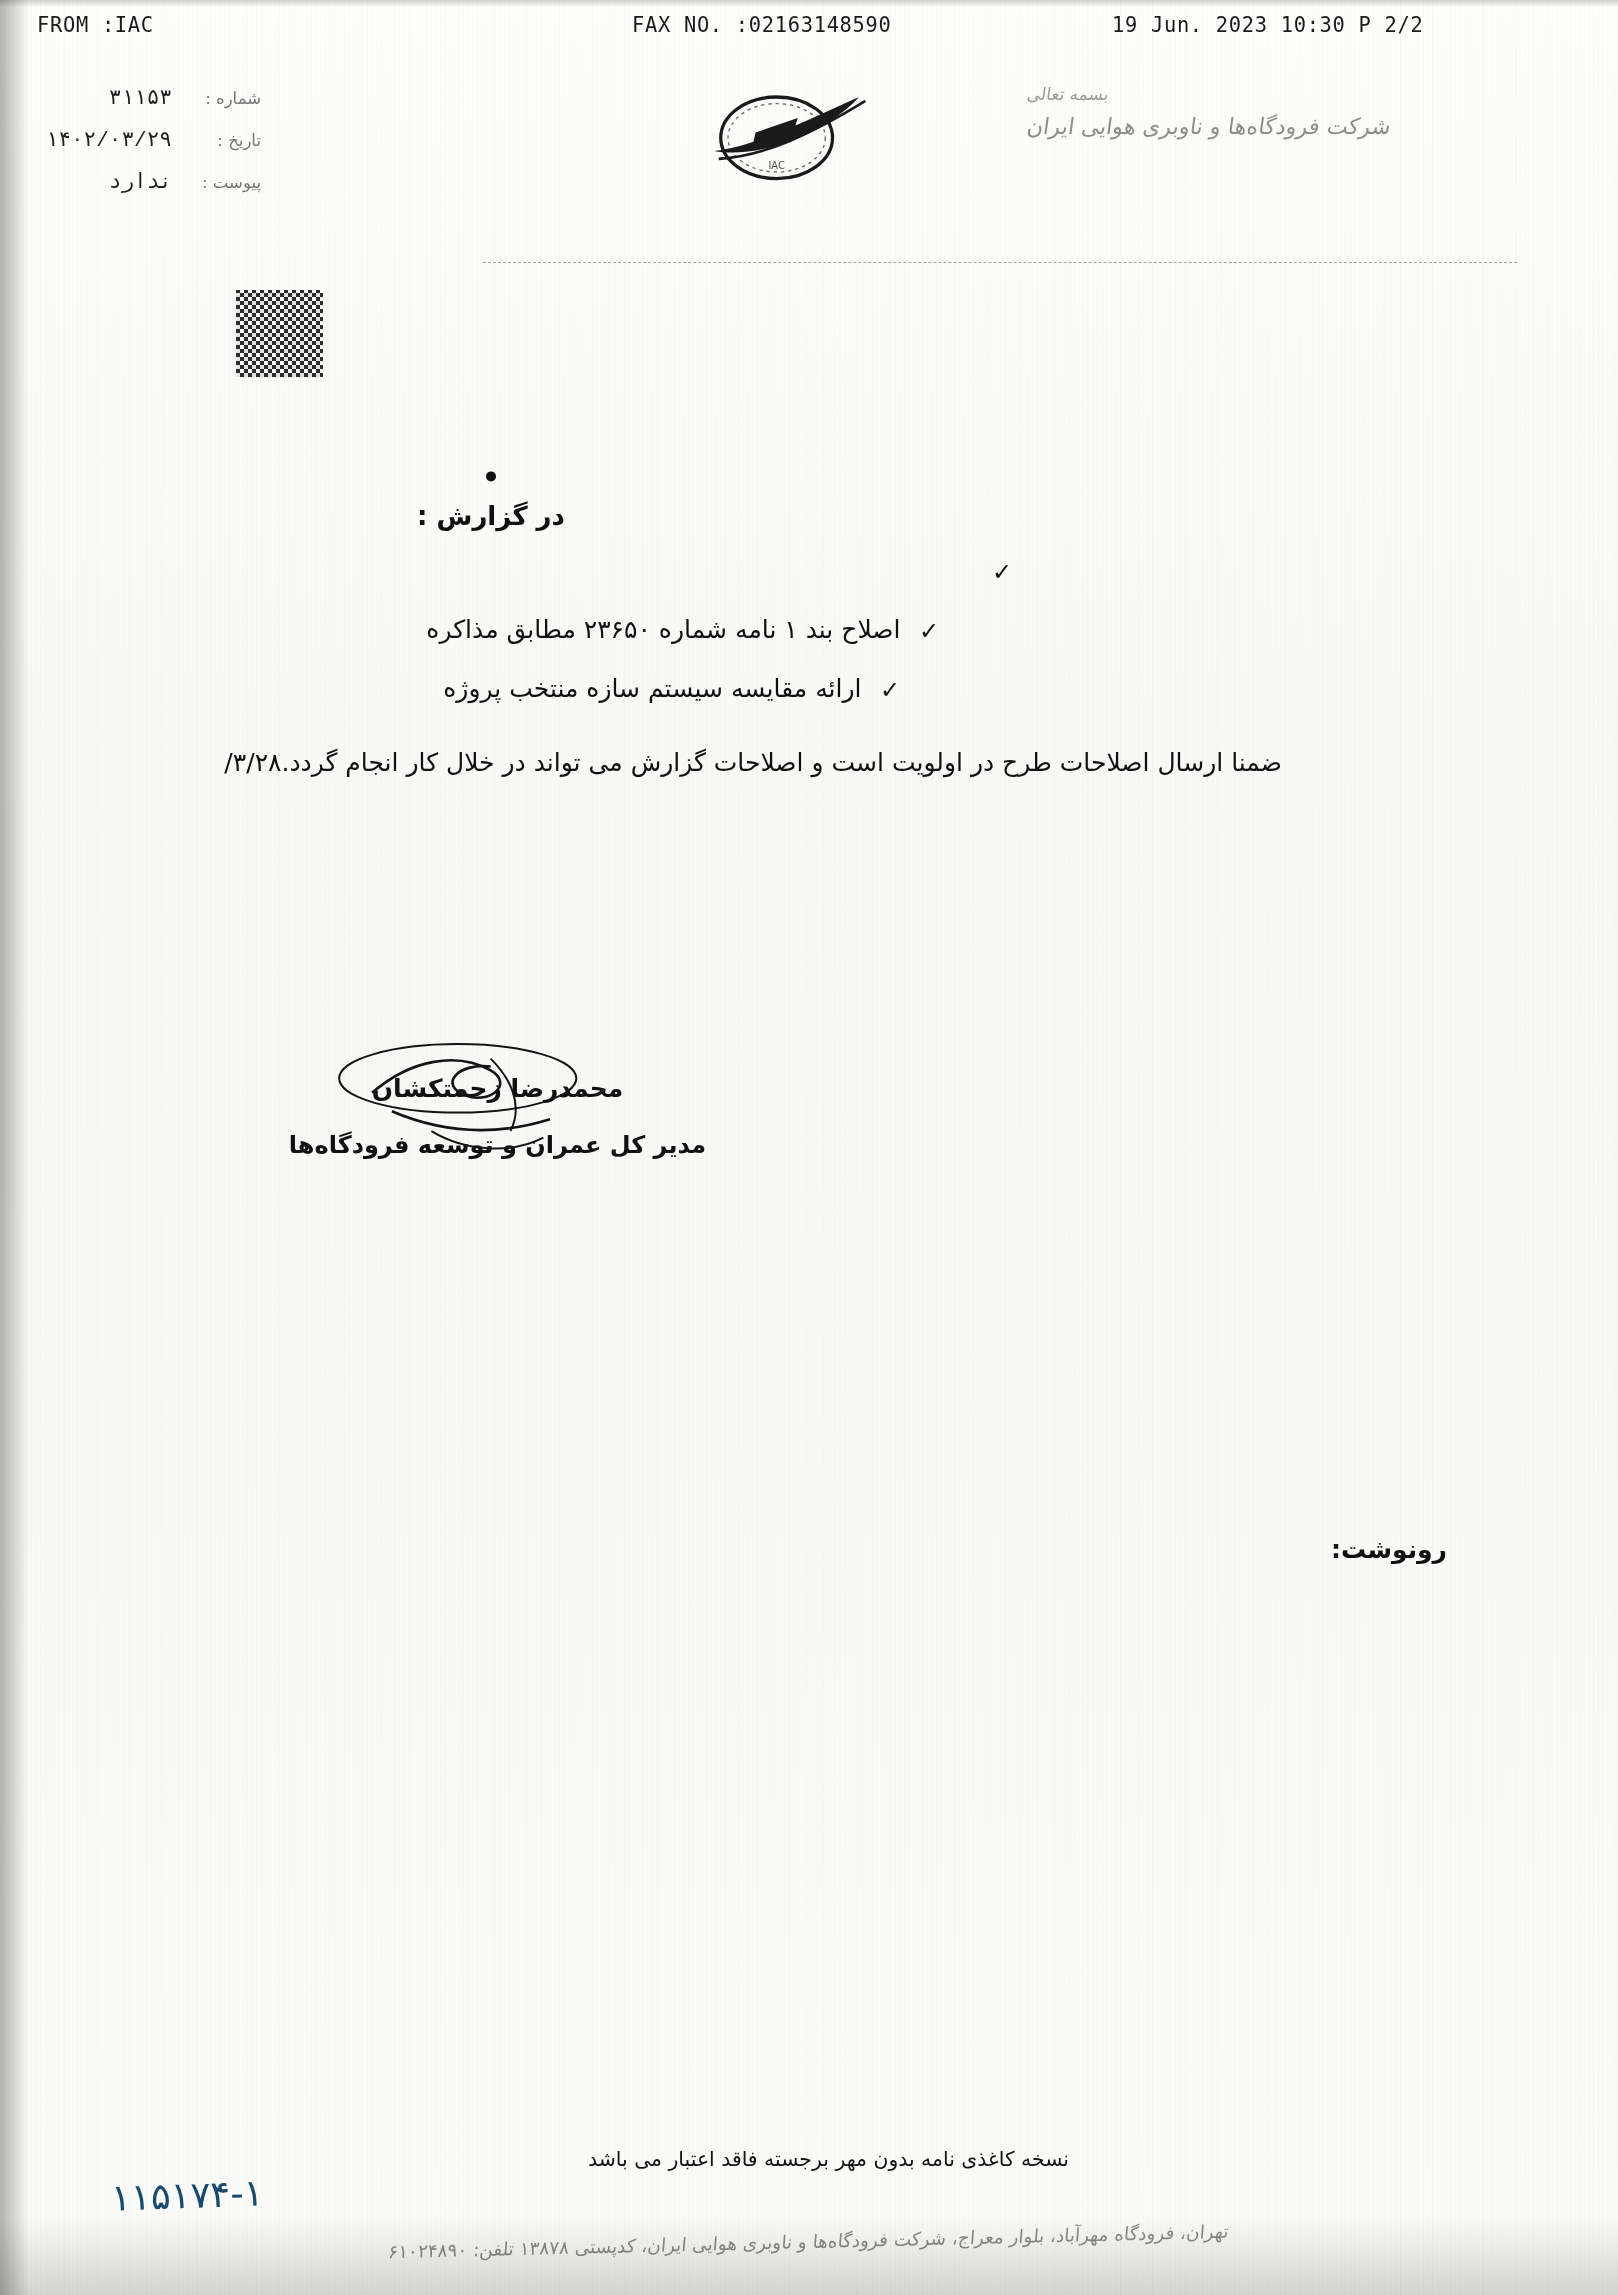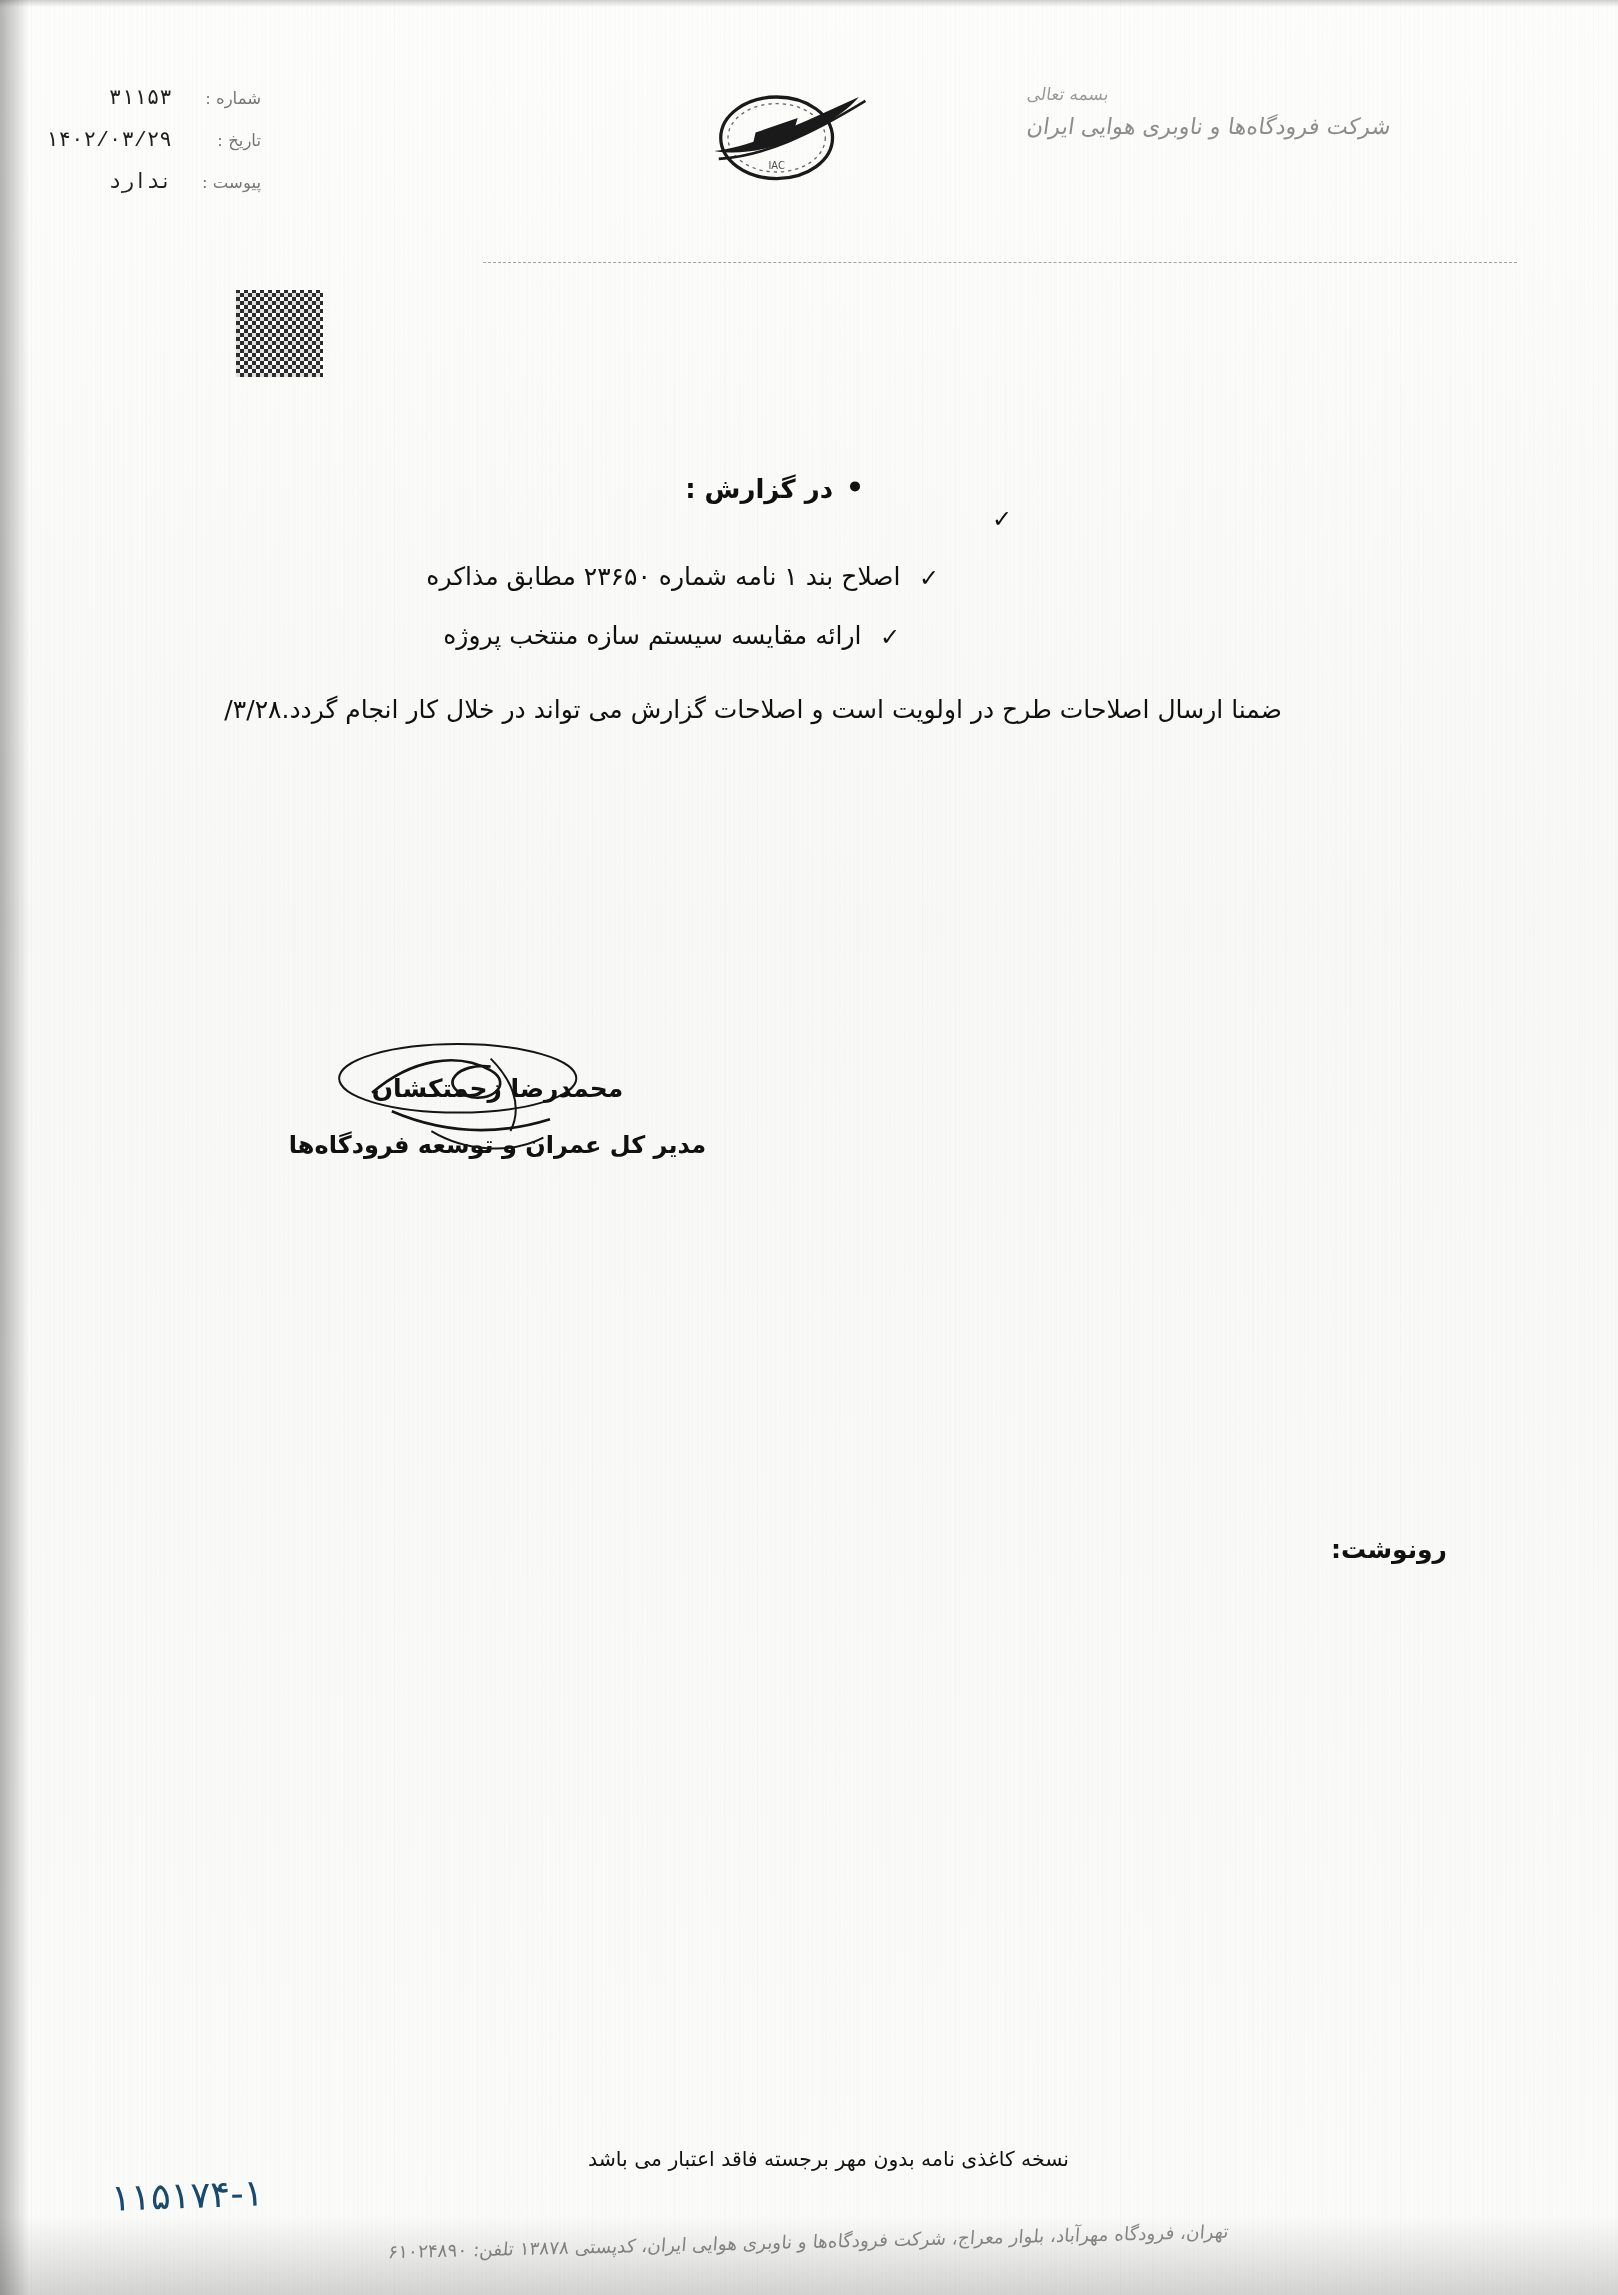--- a/index.html
+++ b/index.html
@@ -173,20 +173,22 @@
     color: #101010;
   }
   .lead {
     display: flex;
     align-items: center;
     justify-content: flex-start;
     gap: 17px;
     font-size: 26px;
     font-weight: 700;
     margin-right: 659px;
+    margin-bottom: 26px;
+    flex-direction: column;
   }
   .bullet-dot {
     width: 10px; height: 10px; border-radius: 50%;
     background: #111; display: inline-block; flex: 0 0 auto;
     transform: translateY(-2.6px);
   }
   .check-list { margin: 0; padding: 0; list-style: none; }
   .check-item {
     display: flex;
     align-items: baseline;
@@ -295,20 +297,25 @@
     direction: ltr;
   }
 </style>
 </head>
 <body>
 
 <div class="page">
 
   <div class="scan-streaks"></div>
 
+  <div class="fax-header">
+    <span class="fax-from">FROM :IAC</span>
+    <span class="fax-no">FAX NO.  :02163148590</span>
+    <span class="fax-date">19 Jun. 2023 10:30 P 2/2</span>
+  </div>
 
   <div class="letterhead">
 
     <div class="lh-fields">
       <div class="lh-row">
         <span class="lh-label">شماره :</span>
         <span class="lh-value">۳۱۱۵۳</span>
       </div>
       <div class="lh-row">
         <span class="lh-label">تاریخ :</span>

